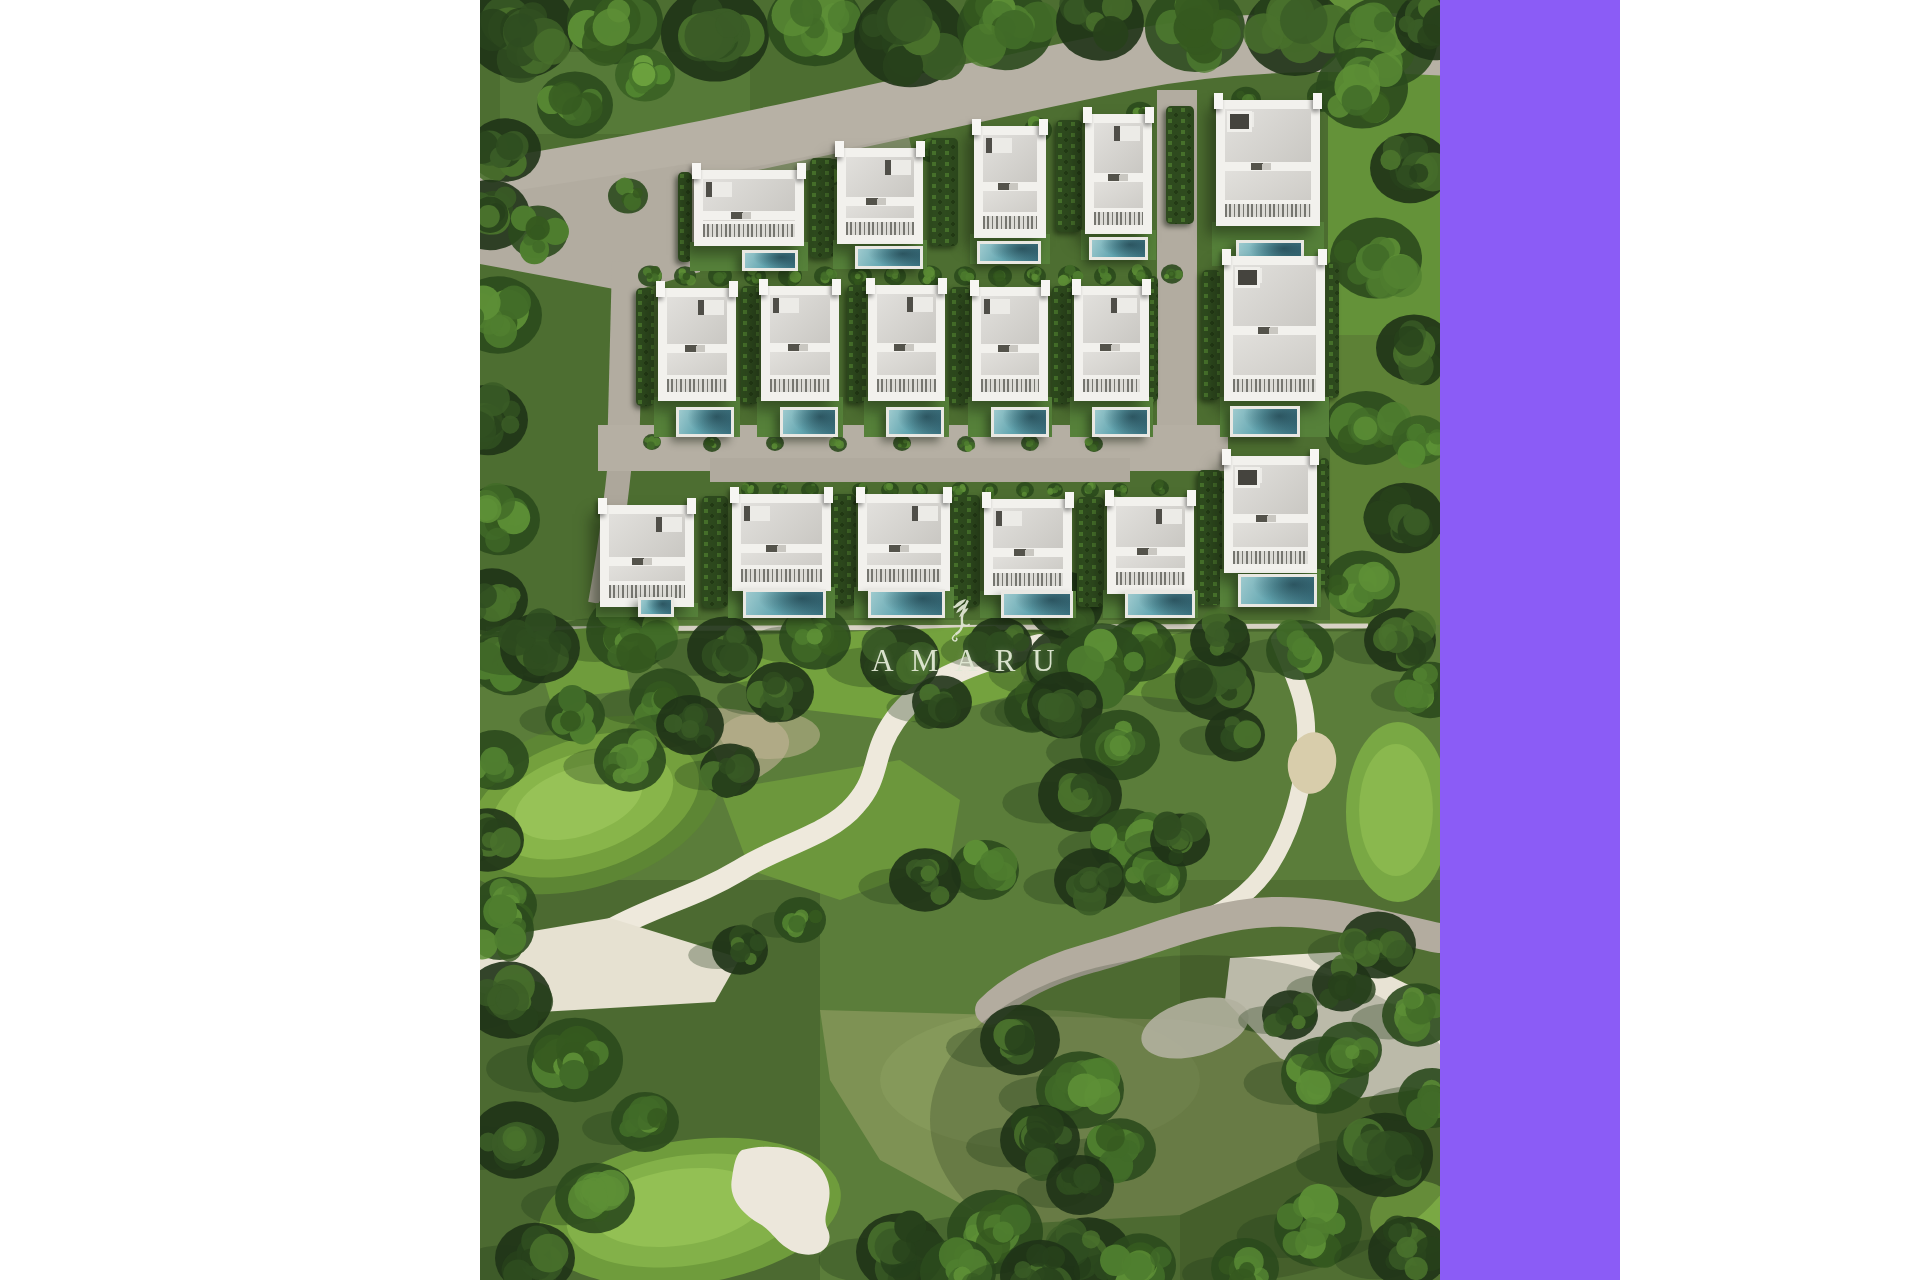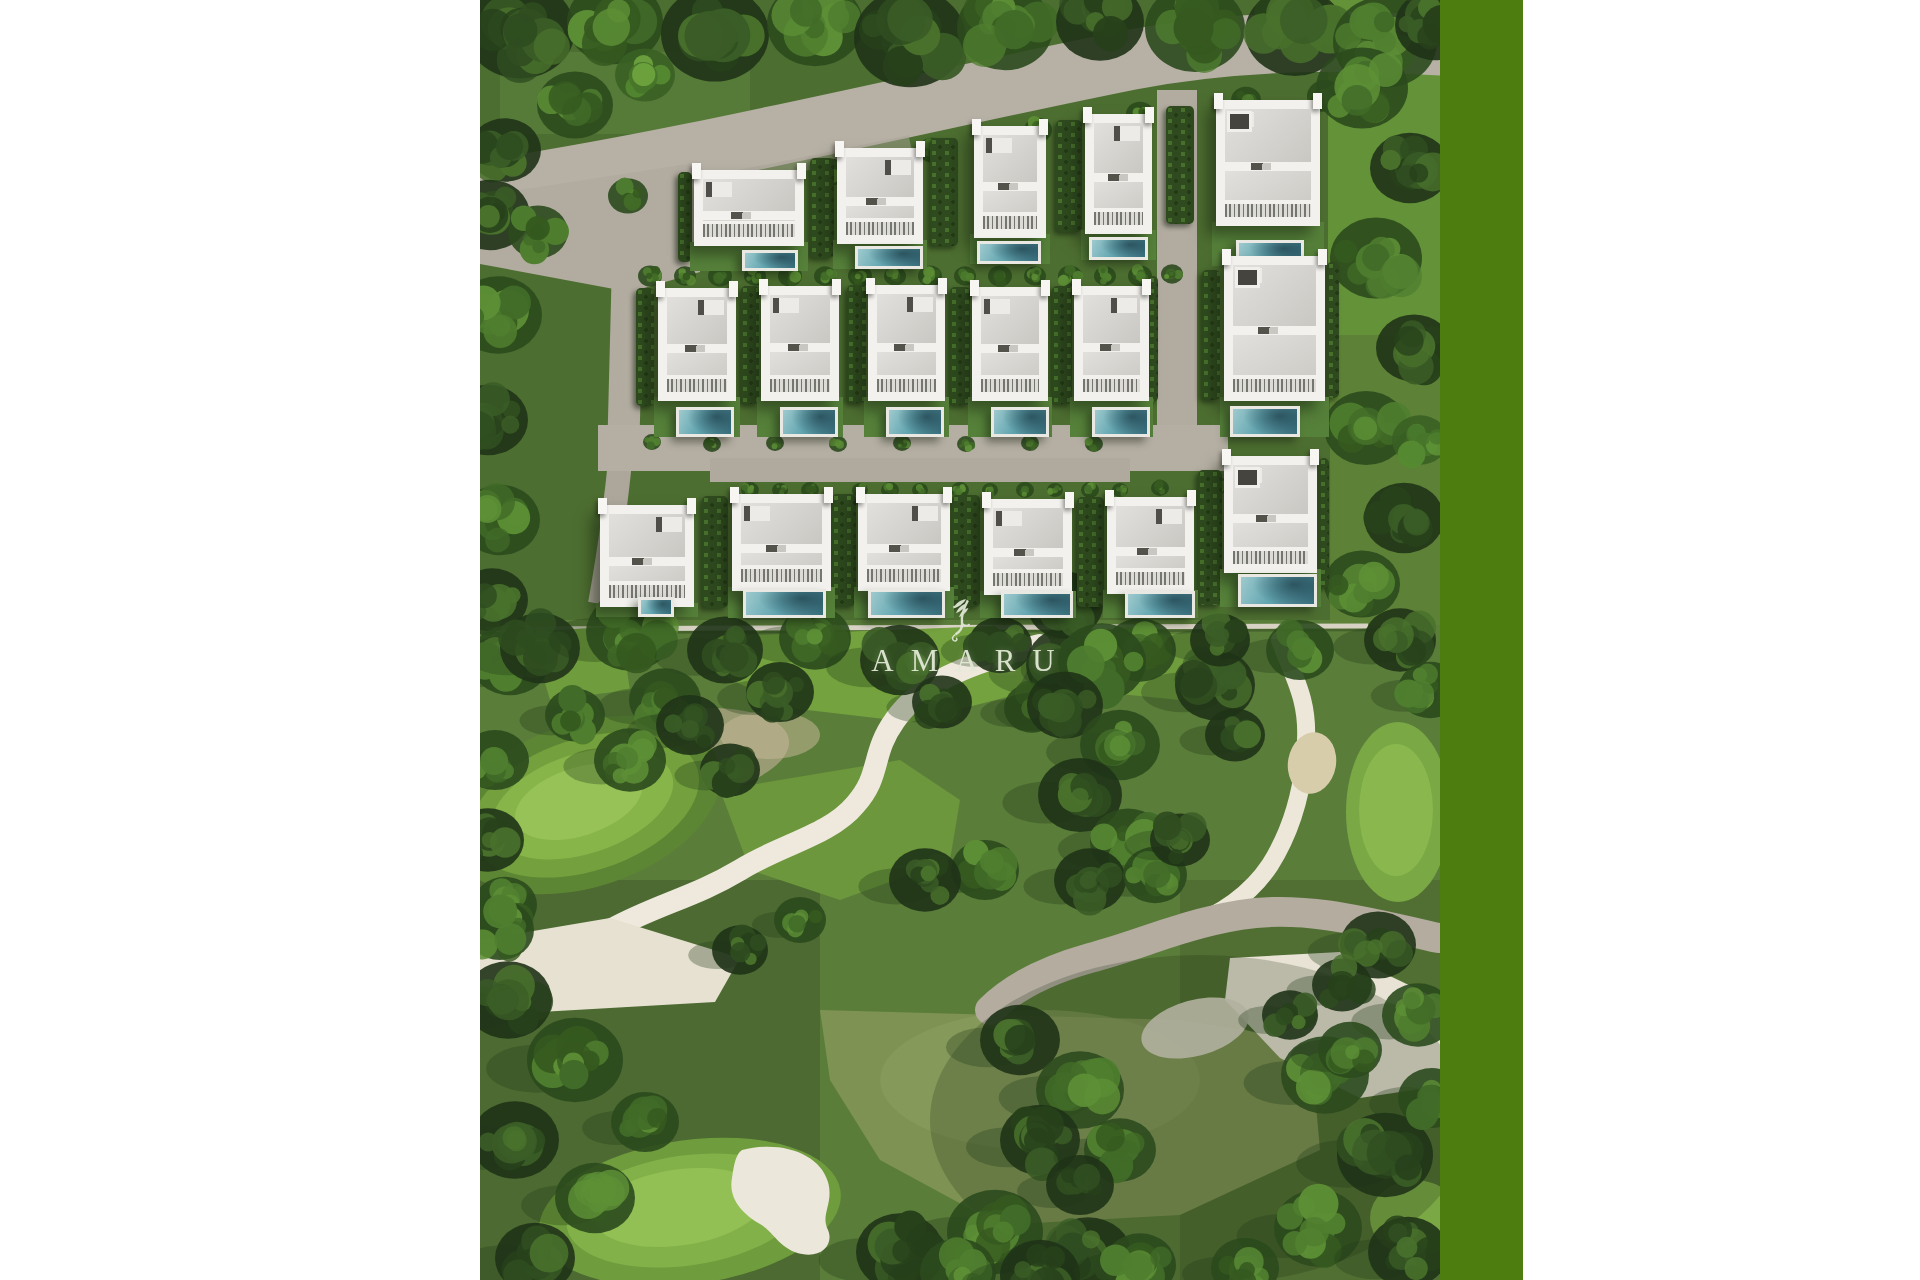--- a/index.html
+++ b/index.html
@@ -1,18 +1,18 @@
 <!DOCTYPE html>
 <html><head>
 <meta charset="utf-8">
 <style>
   html,body{margin:0;padding:0;background:#ffffff;}
   .stage{position:relative;width:1920px;height:1280px;background:#ffffff;overflow:hidden;
          font-family:"Liberation Sans",sans-serif;}
-  .photo{position:absolute;left:480px;top:0;width:1043px;height:1280px;overflow:hidden;background:#4d7c0f;}
+  .photo{position:absolute;left:480px;top:0;width:1140px;height:1280px;overflow:hidden;background:#8b5cf6;}
   .photo svg.terrain{position:absolute;left:0;top:0;width:960px;height:1280px;display:block;}
   .layer{position:absolute;left:0;top:0;width:100%;height:100%;}
 
   
   .villa{position:absolute;background:#f2f1ed;box-shadow:-9px 9px 13px rgba(22,32,14,.5);}
   .villa .inner-top{position:absolute;left:9px;right:9px;top:9px;height:42%;background:#d6d4cf;
      background-image:linear-gradient(135deg,rgba(255,255,255,.28),rgba(0,0,0,.06));}
   .villa .mid-band{position:absolute;left:9px;right:9px;top:calc(42% + 9px);height:9px;background:#f2f1ed;}
   .villa .wedge{position:absolute;left:34%;top:calc(42% + 10px);width:20px;height:7px;
      background:linear-gradient(100deg,#54534b 0 55%,#c9c7c1 55%);}

